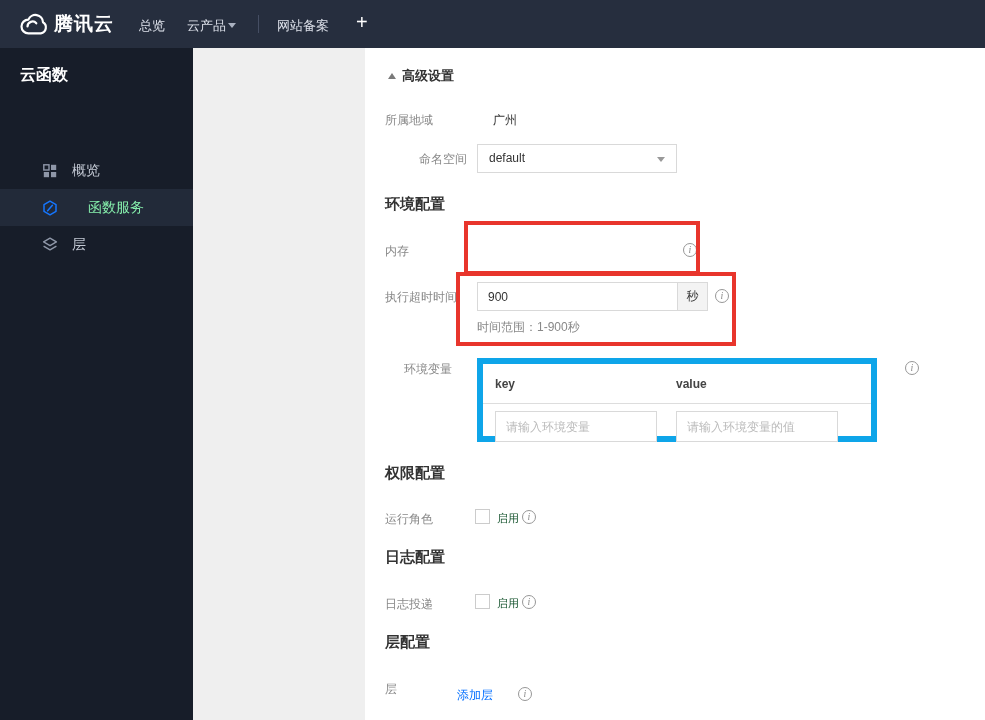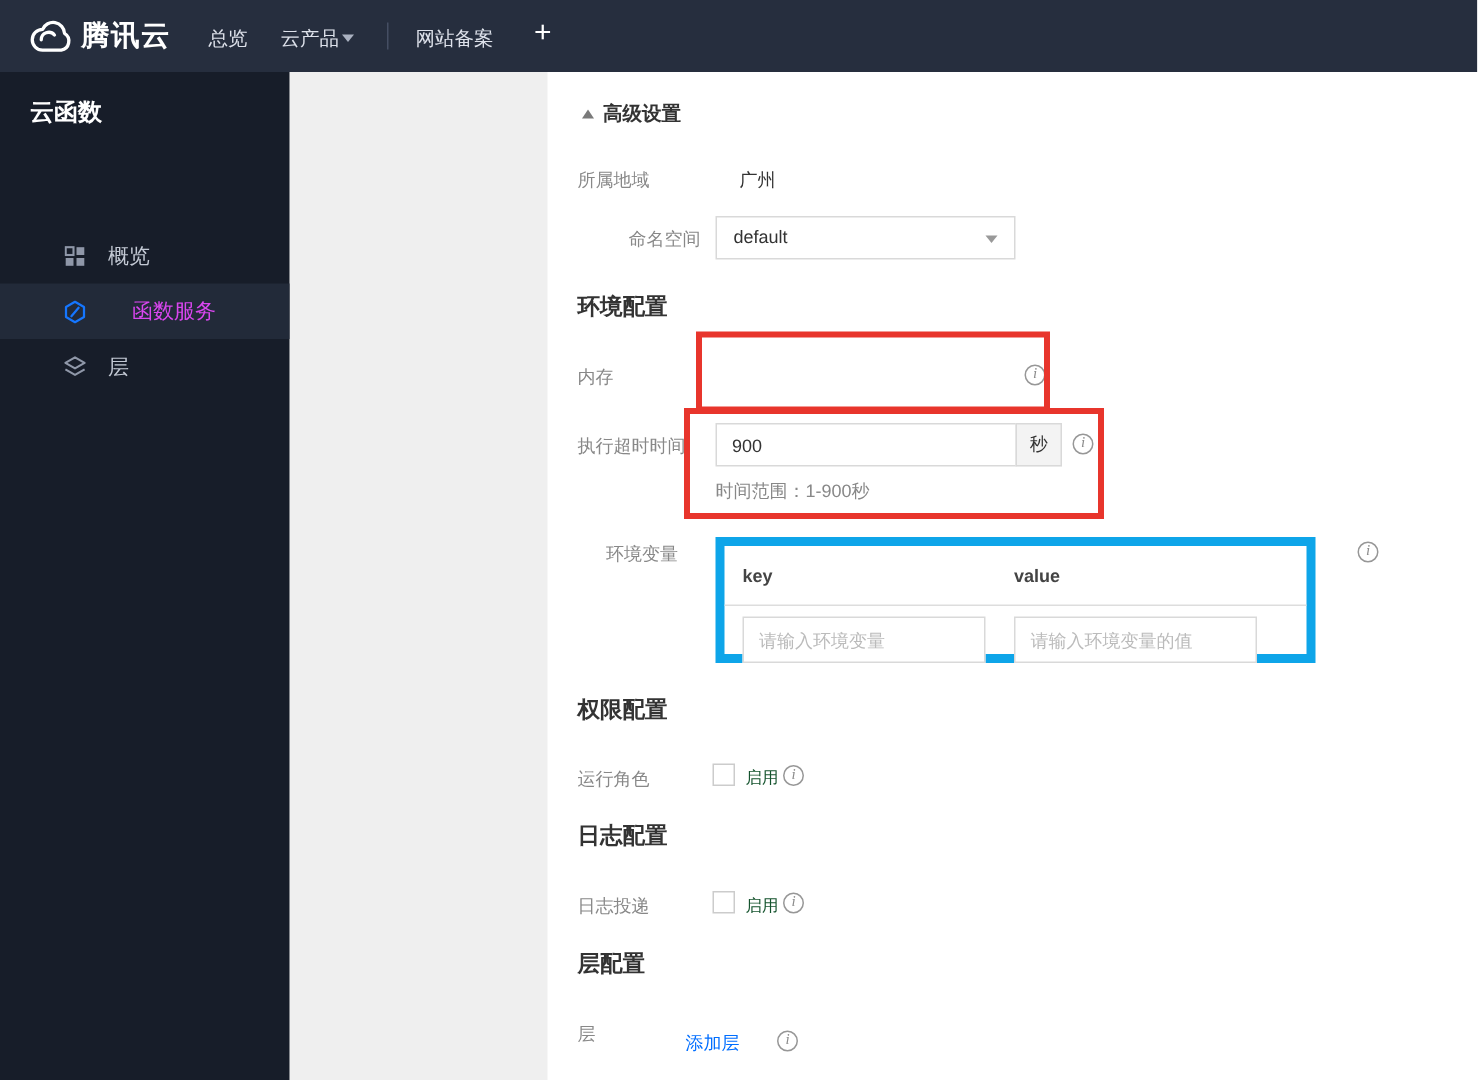--- a/index.html
+++ b/index.html
@@ -16,21 +16,21 @@
   .nav-divider { position:absolute; left:258px; top:15px; width:1px; height:18px; background:#454e63; }
   .nav-plus { position:absolute; left:356px; top:11px; font-size:20px; font-weight:300; color:#ffffff; cursor:pointer; }
 
   
   .sidebar { position:absolute; left:0; top:48px; width:193px; height:672px; background:#171d29; z-index:2; }
   .side-title { position:absolute; left:20px; top:17px; font-size:16px; font-weight:bold; color:#ffffff; }
   .side-item { position:absolute; left:0; width:193px; height:37px; display:flex; align-items:center; cursor:pointer;text-align:center; }
   .side-item .sicon { margin-left:42px; width:16px; height:16px; flex:none; display:flex; align-items:center; justify-content:center; }
   .side-item .slabel { margin-left:14px; font-size:14px; color:#c3c9d4; }
   .side-item.active { background:#222a39; }
-  .side-item.active .slabel { color:#d946ef;padding-left:16px; }
+  .side-item.active .slabel { color:#86efac;padding-left:16px; }
 
   .graypanel { position:absolute; left:193px; top:48px; width:172px; height:672px; background:#efefef; z-index:1; }
   .main { position:absolute; left:365px; top:48px; width:620px; height:672px; background:#ffffff; }
   .flabel { position:absolute; font-size:12px; color:#888888; white-space:nowrap; }
   .fvalue { position:absolute; font-size:12px; color:#333333; white-space:nowrap;margin-left:16px; }
   .sheader { position:absolute; font-size:15px; font-weight:bold; color:#333333; white-space:nowrap; }
 
   .adv-toggle { position:absolute; left:388px; top:67px; display:flex; align-items:center; cursor:pointer; }
   .tri-up { width:0; height:0; border-left:4px solid transparent; border-right:4px solid transparent;
             border-bottom:6px solid #7a7a7a; margin-right:6px; }

